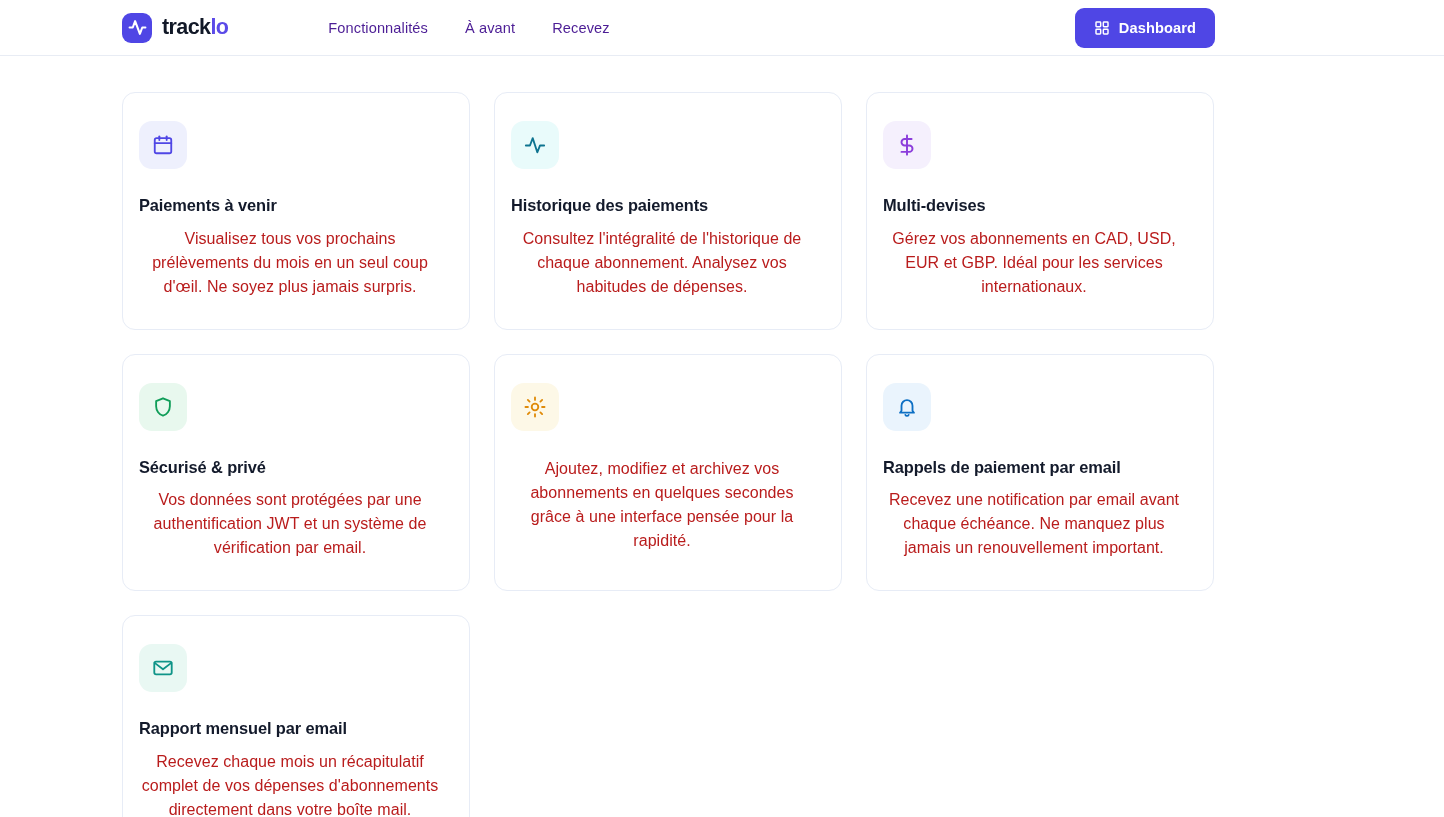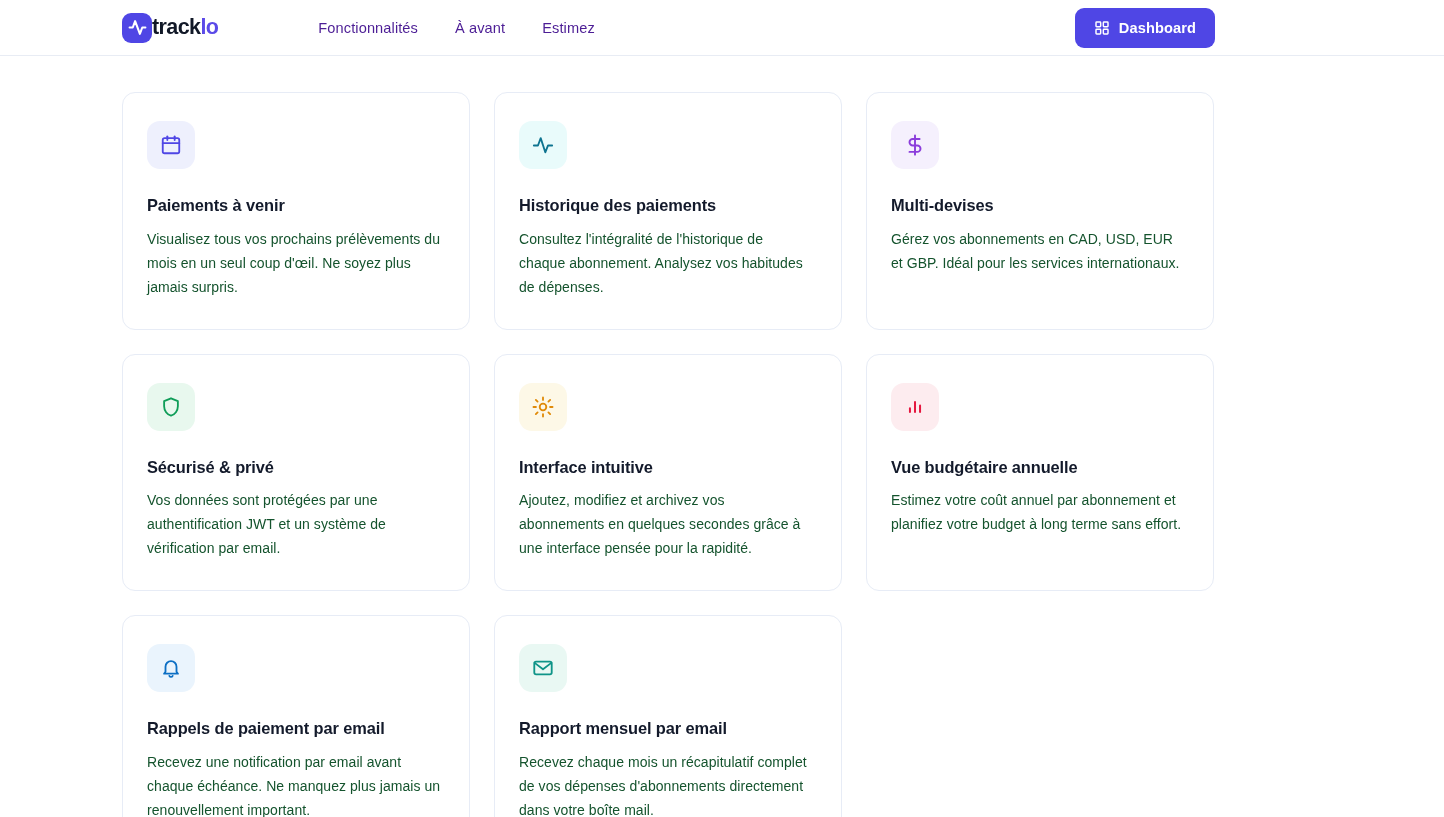--- a/index.html
+++ b/index.html
@@ -38,20 +38,21 @@
     background: #ffffff;
     border-bottom: 1px solid #e8ecf4;
     display: flex;
     align-items: center;
     padding: 0 0 0 122px;
   }
 
   .brand {
     display: flex;
     align-items: center;
+    gap: 10px;
     text-decoration: none;
     cursor: pointer;
   }
 
   .brand-mark {
     width: 30px;
     height: 30px;
     border-radius: 9px;
     background: #4f46e5;
     display: flex;
@@ -124,21 +125,21 @@
     display: grid;
     grid-template-columns: repeat(3, 348px);
     column-gap: 24px;
     row-gap: 24px;
   }
 
   .feature-card {
     background: #ffffff;
     border: 1px solid #e7ecf6;
     border-radius: 13px;
-    padding: 28px 28px 30px 24px;
+    padding: 28px 28px 30px 16px;
     min-height: 220px;
     cursor: pointer;
     transition: box-shadow .15s ease, border-color .15s ease;
   }
 
   .feature-icon {
     width: 48px;
     height: 48px;
     border-radius: 13px;
     display: flex;
@@ -150,24 +151,25 @@
   .feature-title {
     font-size: 16.4px;
     font-weight: 700;
     color: #131a2b;
     letter-spacing: -0.1px;
     margin-bottom: 11px;
     line-height: 1.25;
   }
 
   .feature-desc {
-    font-size: 14px;
+    font-size: 16px;
     line-height: 24px;
-    color: #14532d;
+    color: #b91c1c;
     letter-spacing: 0.05px;
+    text-align: center;
   }
 </style>
 </head>
 <body>
 
 <div class="hero-ghost"></div>
 
 <header class="site-header">
 
   <a class="brand" href="#">
@@ -175,21 +177,21 @@
       <svg width="19" height="19" viewBox="0 0 24 24" fill="none" stroke="#ffffff" stroke-width="2.6" stroke-linecap="round" stroke-linejoin="round">
         <polyline points="2 12 6 12 9 4 15 20 18 12 22 12"></polyline>
       </svg>
     </span>
     <span class="brand-word"><span>track</span><span class="accent">lo</span></span>
   </a>
 
   <nav class="main-nav">
     <a class="nav-link" href="#">Fonctionnalités</a>
     <a class="nav-link" href="#">À avant</a>
-    <a class="nav-link" href="#">Estimez</a>
+    <a class="nav-link" href="#">Recevez</a>
   </nav>
 
   <div class="header-actions">
     <button class="dashboard-btn" type="button">
       <svg width="16" height="16" viewBox="0 0 24 24" fill="none" stroke="#ffffff" stroke-width="2.2" stroke-linecap="round" stroke-linejoin="round">
         <rect x="3" y="3" width="7" height="7" rx="1"></rect>
         <rect x="14" y="3" width="7" height="7" rx="1"></rect>
         <rect x="3" y="14" width="7" height="7" rx="1"></rect>
         <rect x="14" y="14" width="7" height="7" rx="1"></rect>
       </svg>
@@ -253,35 +255,23 @@
           <line x1="12" y1="1.6" x2="12" y2="4.3"></line>
           <line x1="12" y1="19.7" x2="12" y2="22.4"></line>
           <line x1="4.2" y1="4.2" x2="6.1" y2="6.1"></line>
           <line x1="17.9" y1="17.9" x2="19.8" y2="19.8"></line>
           <line x1="1.6" y1="12" x2="4.3" y2="12"></line>
           <line x1="19.7" y1="12" x2="22.4" y2="12"></line>
           <line x1="4.2" y1="19.8" x2="6.1" y2="17.9"></line>
           <line x1="17.9" y1="6.1" x2="19.8" y2="4.2"></line>
         </svg>
       </div>
-      <h3 class="feature-title">Interface intuitive</h3>
       <p class="feature-desc">Ajoutez, modifiez et archivez vos abonnements en quelques secondes grâce à une interface pensée pour la rapidité.</p>
     </article>
 
-    <article class="feature-card">
-      <div class="feature-icon" style="background:#fdecef">
-        <svg width="22" height="22" viewBox="0 0 24 24" fill="none" stroke="#e5173f" stroke-width="2.2" stroke-linecap="round" stroke-linejoin="round">
-          <line x1="6.5" y1="17.5" x2="6.5" y2="13.5"></line>
-          <line x1="12" y1="17.5" x2="12" y2="6.5"></line>
-          <line x1="17.5" y1="17.5" x2="17.5" y2="10.5"></line>
-        </svg>
-      </div>
-      <h3 class="feature-title">Vue budgétaire annuelle</h3>
-      <p class="feature-desc">Estimez votre coût annuel par abonnement et planifiez votre budget à long terme sans effort.</p>
-    </article>
 
     <article class="feature-card">
       <div class="feature-icon" style="background:#eaf4fd">
         <svg width="22" height="22" viewBox="0 0 24 24" fill="none" stroke="#0d6fc4" stroke-width="2" stroke-linecap="round" stroke-linejoin="round">
           <path d="M18 16V10.5a6 6 0 0 0-12 0V16l-1.6 2.2h15.2L18 16z"></path>
           <path d="M10.2 20.6a2 2 0 0 0 3.6 0"></path>
         </svg>
       </div>
       <h3 class="feature-title">Rappels de paiement par email</h3>
       <p class="feature-desc">Recevez une notification par email avant chaque échéance. Ne manquez plus jamais un renouvellement important.</p>

